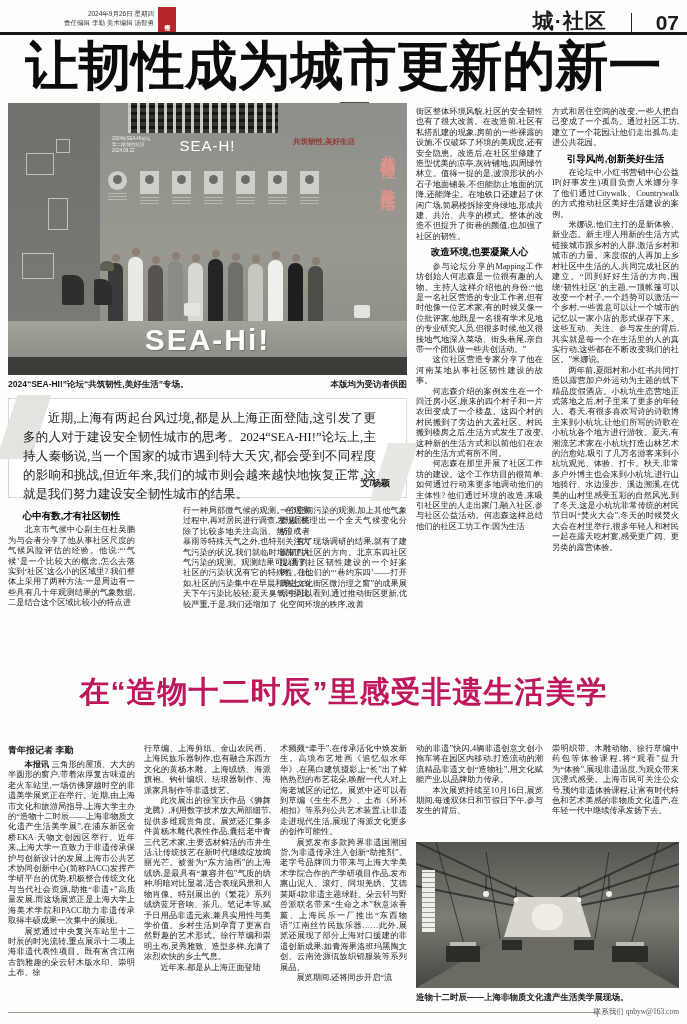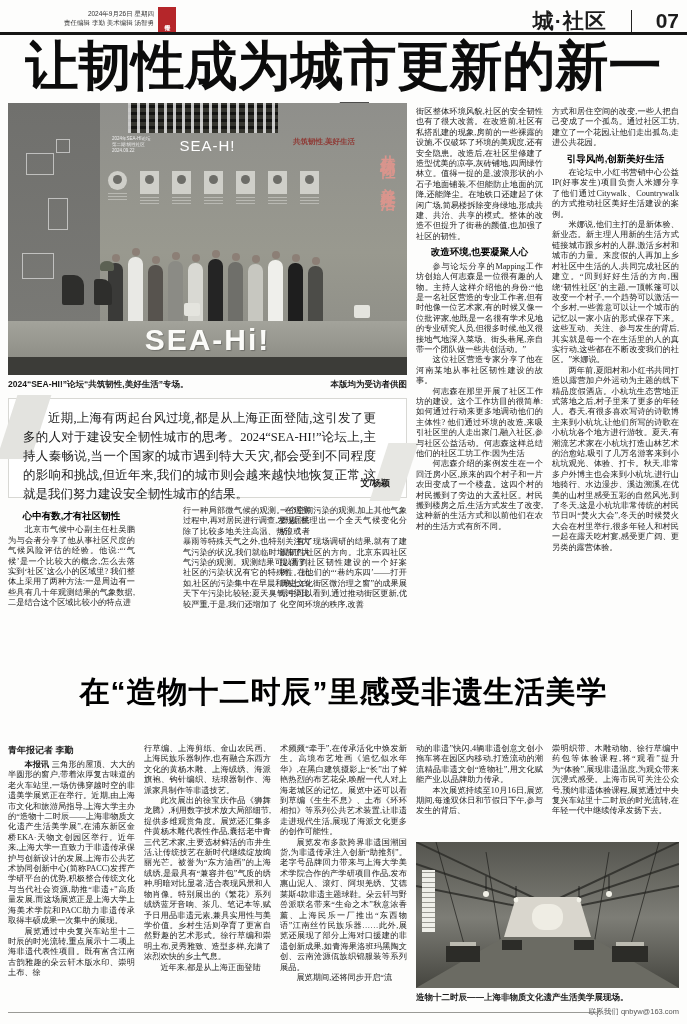--- a/index.html
+++ b/index.html
@@ -7,21 +7,21 @@
         font-family:"Liberation Serif","DejaVu Serif",serif;color:#1c1c1c;overflow:hidden;}
   .hd{font-family:"Liberation Sans","DejaVu Sans",sans-serif;}
 
   
   .masthead{position:absolute;top:7px;left:0;width:100%;height:24px;}
   .mast-left{position:absolute;left:62px;top:2px;text-align:right;width:92px;
              font-size:6.5px;line-height:9px;color:#333;}
   .mast-logo{position:absolute;left:158px;top:0;width:18px;height:25px;background:#b5262a;
              color:#fff;font-size:6px;writing-mode:vertical-rl;text-orientation:upright;
              display:flex;align-items:center;justify-content:center;letter-spacing:0;}
-  .mast-right{position:absolute;right:8px;top:0;display:flex;align-items:center;gap:24px;}
+  .mast-right{position:absolute;right:8px;top:0;display:flex;align-items:flex-end;gap:24px;}
   .mast-section{font-size:21px;font-weight:600;letter-spacing:1px;}
   .mast-vbar{width:1px;height:22px;background:#222;}
   .mast-page{font-size:21px;font-weight:700;}
   .header-rule{position:absolute;top:32px;left:0;width:687px;height:3px;background:#161616;}
 
   
   .headline1{position:absolute;top:36px;left:0;width:687px;text-align:center;margin:0;
              font-size:53px;line-height:60px;font-weight:900;letter-spacing:0;color:#0c0c0c;
              font-family:"Liberation Sans","DejaVu Sans",sans-serif;}
 
@@ -86,21 +86,21 @@
   .bold-lead{font-weight:700;font-family:"Liberation Sans","DejaVu Sans",sans-serif;}
 
   .c1{left:8px;top:506px;height:146px;}
   .c2{left:144px;top:506px;height:146px;margin-left:39px;}
   .c3{left:280px;top:506px;height:146px;}
   .c4{left:416px;top:107px;height:600px;}
   .c5{left:552px;top:107px;height:600px;}
 
   
   .headline2{position:absolute;top:672px;left:0;width:687px;margin:0;text-align:center;
-             font-size:30px;font-weight:700;letter-spacing:1px;color:#000000;
+             font-size:30px;font-weight:700;letter-spacing:1px;color:#be185d;
              font-family:"Liberation Sans","DejaVu Sans",sans-serif;}
   .reporter{position:absolute;left:8px;top:744px;font-size:9px;font-weight:700;
             font-family:"Liberation Sans","DejaVu Sans",sans-serif;}
   .a2c1{left:8px;top:760px;height:260px;}
   .a2c2{left:144px;top:744px;height:278px;}
   .a2c3{left:280px;top:744px;height:278px;}
   .a2c4{left:416px;top:744px;height:94px;}
   .a2c5{left:552px;top:744px;height:94px;}
 
   
@@ -109,21 +109,21 @@
   .p2-banner{position:absolute;left:6px;top:28px;width:13px;height:62px;background:#efefe9;
              background-image:repeating-linear-gradient(0deg,transparent 0 4px,#9a9a93 4px 5px);}
   .caption2{position:absolute;left:416px;top:992px;width:271px;font-size:8.5px;font-weight:700;
             font-family:"Liberation Sans","DejaVu Sans",sans-serif;}
 
   
   .footer{position:absolute;left:8px;top:1006px;width:671px;height:14px;}
   .footer-line{position:absolute;left:0;top:6px;width:590px;height:1px;background:#9a9a96;}
   .footer-tick{position:absolute;left:589px;top:2px;width:1px;height:9px;background:#9a9a96;}
   .footer-contact{position:absolute;right:0;top:1px;font-size:7.5px;color:#555;
-                  font-family:Liberation Sans, sans-serif;}
+                  font-family:Liberation Serif, serif;}
 </style>
 </head>
 <body>
 
 <div class="page">
 
   <div class="masthead hd">
     <div class="mast-left">
       <div>2024年9月26日 星期四</div>
       <div>责任编辑 李勤  美术编辑 汤智勇</div>
@@ -234,22 +234,22 @@
     </div>
   <div class="col c3">
       <div class="para cont">一个空间污染的观测,加上其他气象要素,整理出一个全天气候变化分析。”</div>
       <div class="para">有了现场调研的结果,就有了建设韧性社区的方向。北京东四社区提供了社区韧性建设的一个好案例。在他们的“‘巷约东四’——打开历史文化街区微治理之窗”的成果展示中可以看到,通过推动街区更新,优化空间环境的秩序,改善</div>
     </div>
   <div class="col c4">
       <div class="para cont">街区整体环境风貌,社区的安全韧性也有了很大改善。在改造前,社区有私搭乱建的现象,房前的一些裸露的设施,不仅破坏了环境的美观度,还有安全隐患。改造后,在社区里修建了造型优美的凉亭,灰砖铺地,四周绿竹林立。值得一提的是,波浪形状的小石子地面铺装,不但能防止地面的沉降,还能降尘。在地铁口还建起了休闲广场,简易楼拆除变身绿地,形成共建、共治、共享的模式。整体的改造不但提升了街巷的颜值,也加强了社区的韧性。</div>
       <div class="subhead">改造环境,也要凝聚人心</div>
       <div class="para">参与论坛分享的Mapping工作坊创始人何志森是一位很有趣的人物。主持人这样介绍他的身份:“他是一名社区营造的专业工作者,但有时他像一位艺术家,有的时候又像一位批评家,他既是一名很有学术见地的专业研究人员,但很多时候,他又很接地气地深入菜场、街头巷尾,亲自带一个团队做一些共创活动。”</div>
       <div class="para">这位社区营造专家分享了他在河南某地从事社区韧性建设的故事。</div>
+      <div class="para">何志森介绍的案例发生在一个回迁房小区,原来的四个村子和一片农田变成了一个楼盘。这四个村的村民搬到了旁边的大孟社区。村民搬到楼房之后,生活方式发生了改变,这种新的生活方式和以前他们在农村的生活方式有所不同。</div>
       <div class="para">何志森在那里开展了社区工作坊的建设。这个工作坊目的很简单:如何通过行动来更多地调动他们的主体性? 他们通过环境的改造,来吸引社区里的人走出家门,融入社区,参与社区公益活动。何志森这样总结他们的社区工坊工作:因为生活</div>
-      <div class="para">何志森介绍的案例发生在一个回迁房小区,原来的四个村子和一片农田变成了一个楼盘。这四个村的村民搬到了旁边的大孟社区。村民搬到楼房之后,生活方式发生了改变,这种新的生活方式和以前他们在农村的生活方式有所不同。</div>
     </div>
   <div class="col c5">
       <div class="para cont">方式和居住空间的改变,一些人把自己变成了一个孤岛。通过社区工坊,建立了一个花园,让他们走出孤岛,走进公共花园。</div>
       <div class="subhead">引导风尚,创新美好生活</div>
       <div class="para">在论坛中,小红书营销中心公益IP(好事发生)项目负责人米娜分享了他们通过Citywalk、Countrywalk的方式推动社区美好生活建设的案例。</div>
       <div class="para">米娜说,他们主打的是新体验、新业态。新主理人用新的生活方式链接城市跟乡村的人群,激活乡村和城市的力量。来度假的人再加上乡村社区中生活的人,共同完成社区的建立。“回到好好生活的方向,围绕‘韧性社区’的主题,一顶帐篷可以改变一个村子,一个趋势可以激活一个乡村,一些善意可以让一个城市的记忆以一家小店的形式保存下来。这些互动、关注、参与发生的背后,其实就是每一个在生活里的人的真实行动,这些都在不断改变我们的社区。”米娜说。</div>
       <div class="para">两年前,夏阳村和小红书共同打造以露营加户外运动为主题的线下精品度假酒店。小杭坑生态营地正式落地之后,村子里来了更多的年轻人。春天,有很多喜欢写诗的诗歌博主来到小杭坑,让他们所写的诗歌在小杭坑各个地方进行游牧。夏天,有潮流艺术家在小杭坑打造山林艺术的治愈站,吸引了几万名游客来到小杭坑观光、体验、打卡。秋天,非常多户外博主也会来到小杭坑,进行山地骑行、水边漫步、溪边溯溪,在优美的山村里感受五彩的自然风光,到了冬天,这是小杭坑非常传统的村民节日叫“焚火大会”,冬天的时候焚火大会在村里举行,很多年轻人和村民一起在露天吃村宴,感受更广阔、更另类的露营体验。</div>
     </div>
 
   <h2 class="headline2">在“造物十二时辰”里感受非遗生活美学</h2>
@@ -267,21 +267,21 @@
   <div class="col a2c3">
       <div class="para cont">术频频“牵手”,在传承活化中焕发新生。高境布艺堆画《追忆似水年华》,在黑白建筑摄影上“长”出了鲜艳热烈的布艺花朵,唤醒一代人对上海老城区的记忆。展览中还可以看到草编《生生不息》、土布《环环相扣》等系列公共艺术装置,让非遗走进现代生活,展现了海派文化更多的创作可能性。</div>
       <div class="para">展览发布多款跨界非遗国潮国货,为非遗传承注入创新“助推剂”。老字号品牌回力带来与上海大学美术学院合作的产学研项目作品,发布惠山泥人、滚灯、阿坝羌绣、艾德莱斯4款非遗主题球鞋。朵云轩与野兽派联名带来“生命之木”秋意浓香薰、上海民乐一厂推出“东西物语”江南丝竹民族乐器……此外,展览还展现了部分上海对口援建的非遗创新成果,如青海果洛班玛黑陶文创、云南沧源佤族织锦服装等系列展品。</div>
       <div class="para">展览期间,还将同步开启“流</div>
     </div>
   <div class="col a2c4">
       <div class="para cont">动的非遗”快闪,4辆非遗创意文创小拖车将在园区内移动,打造流动的潮流精品非遗文创“造物社”,用文化赋能产业,以品牌助力传承。</div>
       <div class="para">本次展览持续至10月16日,展览期间,每逢双休日和节假日下午,参与发生的背后、</div>
     </div>
   <div class="col a2c5">
-      <div class="para cont">崇明织带、木雕动物、徐行草编中药包等体验课程,将“观看”提升为“体验”,展现非遗温度,为观众带来沉浸式感受。上海市民可关注公众号,预约非遗体验课程,展览通过中央复兴车站里十二时辰的时光流转,在年轻一代中继续传承发扬下去。</div>
+      <div class="para cont">崇明织带、木雕动物、徐行草编中药包等体验课程,将“观看”提升为“体验”,展现非遗温度,为观众带来沉浸式感受。上海市民可关注公众号,预约非遗体验课程,让富有时代特色和艺术美感的非物质文化遗产,在年轻一代中继续传承发扬下去。</div>
     </div>
 
   <div class="photo2">
     <svg width="263" height="146" viewBox="0 0 263 146">
       <rect x="0" y="0" width="263" height="146" fill="none"></rect>
 
       <g stroke="#2e2e2a" stroke-width="2" opacity="0.85">
         <line x1="0" y1="0" x2="131" y2="62"></line>
         <line x1="263" y1="0" x2="131" y2="62"></line>
         <line x1="0" y1="22" x2="131" y2="66"></line>

